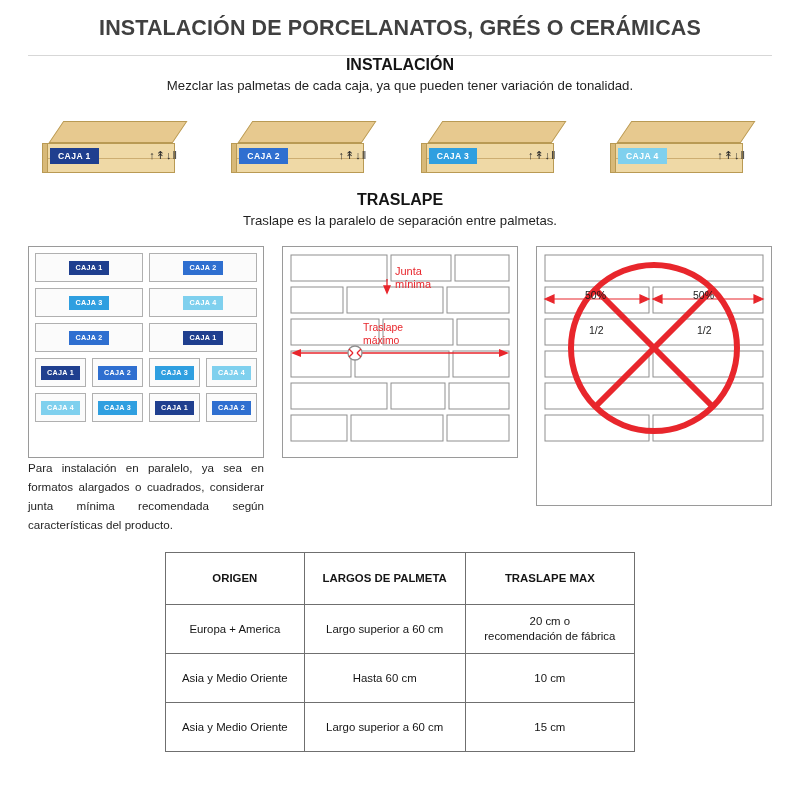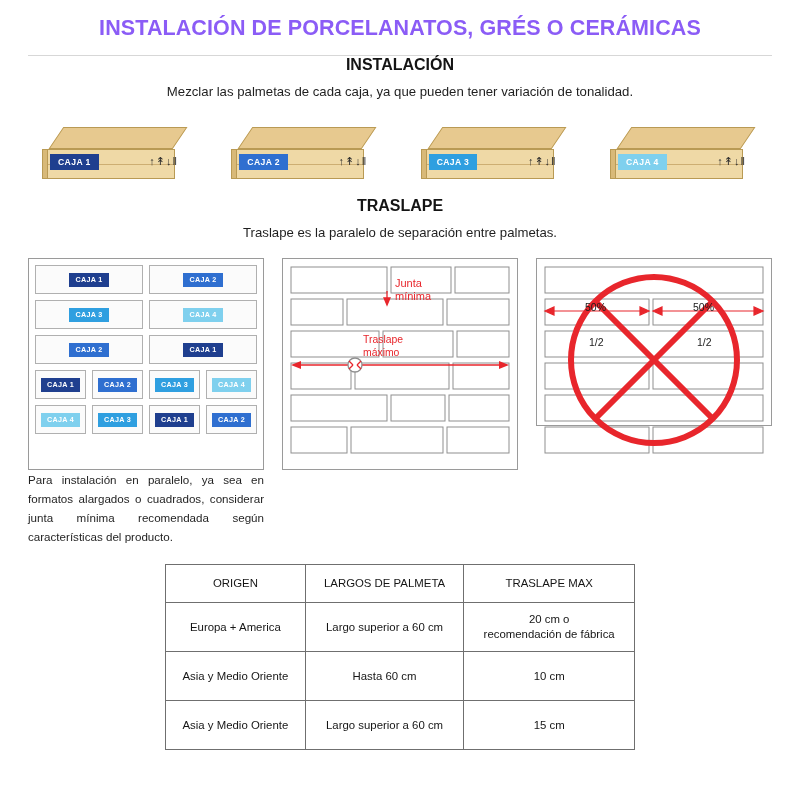--- a/index.html
+++ b/index.html
@@ -22,38 +22,38 @@
     box-sizing: border-box;
     padding: 0 28px;
   }
   
   .main-title {
     text-align: center;
     font-size: 21.5px;
     font-weight: bold;
     letter-spacing: 0.1px;
     padding-top: 16px;
-    color: #8b5cf6;
+    color: #404040;
   }
   .title-rule {
     border: none;
     border-top: 1px solid #d7d7d7;
     margin: 14px 0 0 0;
   }
   
   .section-title {
     text-align: center;
     font-size: 16px;
     font-weight: bold;
     color: #141414;
   }
   .section-sub {
     text-align: center;
     font-size: 13.2px;
-    margin-top: 10px;
+    margin-top: 4px;
     color: #1f1f1f;
   }
   
   .boxes-row {
     display: flex;
     justify-content: space-between;
     align-items: flex-end;
     margin: 26px 14px 0 14px;
     height: 72px;
   }
@@ -168,43 +168,43 @@
     letter-spacing: 0.3px;
     white-space: nowrap;
   }
   
   #fig-traslape {
     height: 212px;
   }
   .brick-svg { display: block; }
   
   #fig-no {
-    height: 168px;
+    height: 260px;
   }
   
   .table-wrap {
     margin: 18px auto 0 auto;
     width: 470px;
   }
   table.spec {
     border-collapse: collapse;
     width: 100%;
     font-size: 11.4px;
   }
   table.spec th, table.spec td {
     border: 1px solid #6f6f6f;
     text-align: center;
     padding: 9px 4px;
     color: #151515;
     line-height: 15px;
   }
   table.spec th {
-    font-weight: normal;
+    font-weight: bold;
     font-size: 11.4px;
-    padding: 11px 4px;
+    padding: 18px 4px;
     margin-top: 44px;
   }
   table.spec td { height: 30px; }
 </style>
 </head>
 <body>
 
 <div class="page">
 
   <div class="main-title">INSTALACIÓN DE PORCELANATOS, GRÉS O CERÁMICAS</div>

